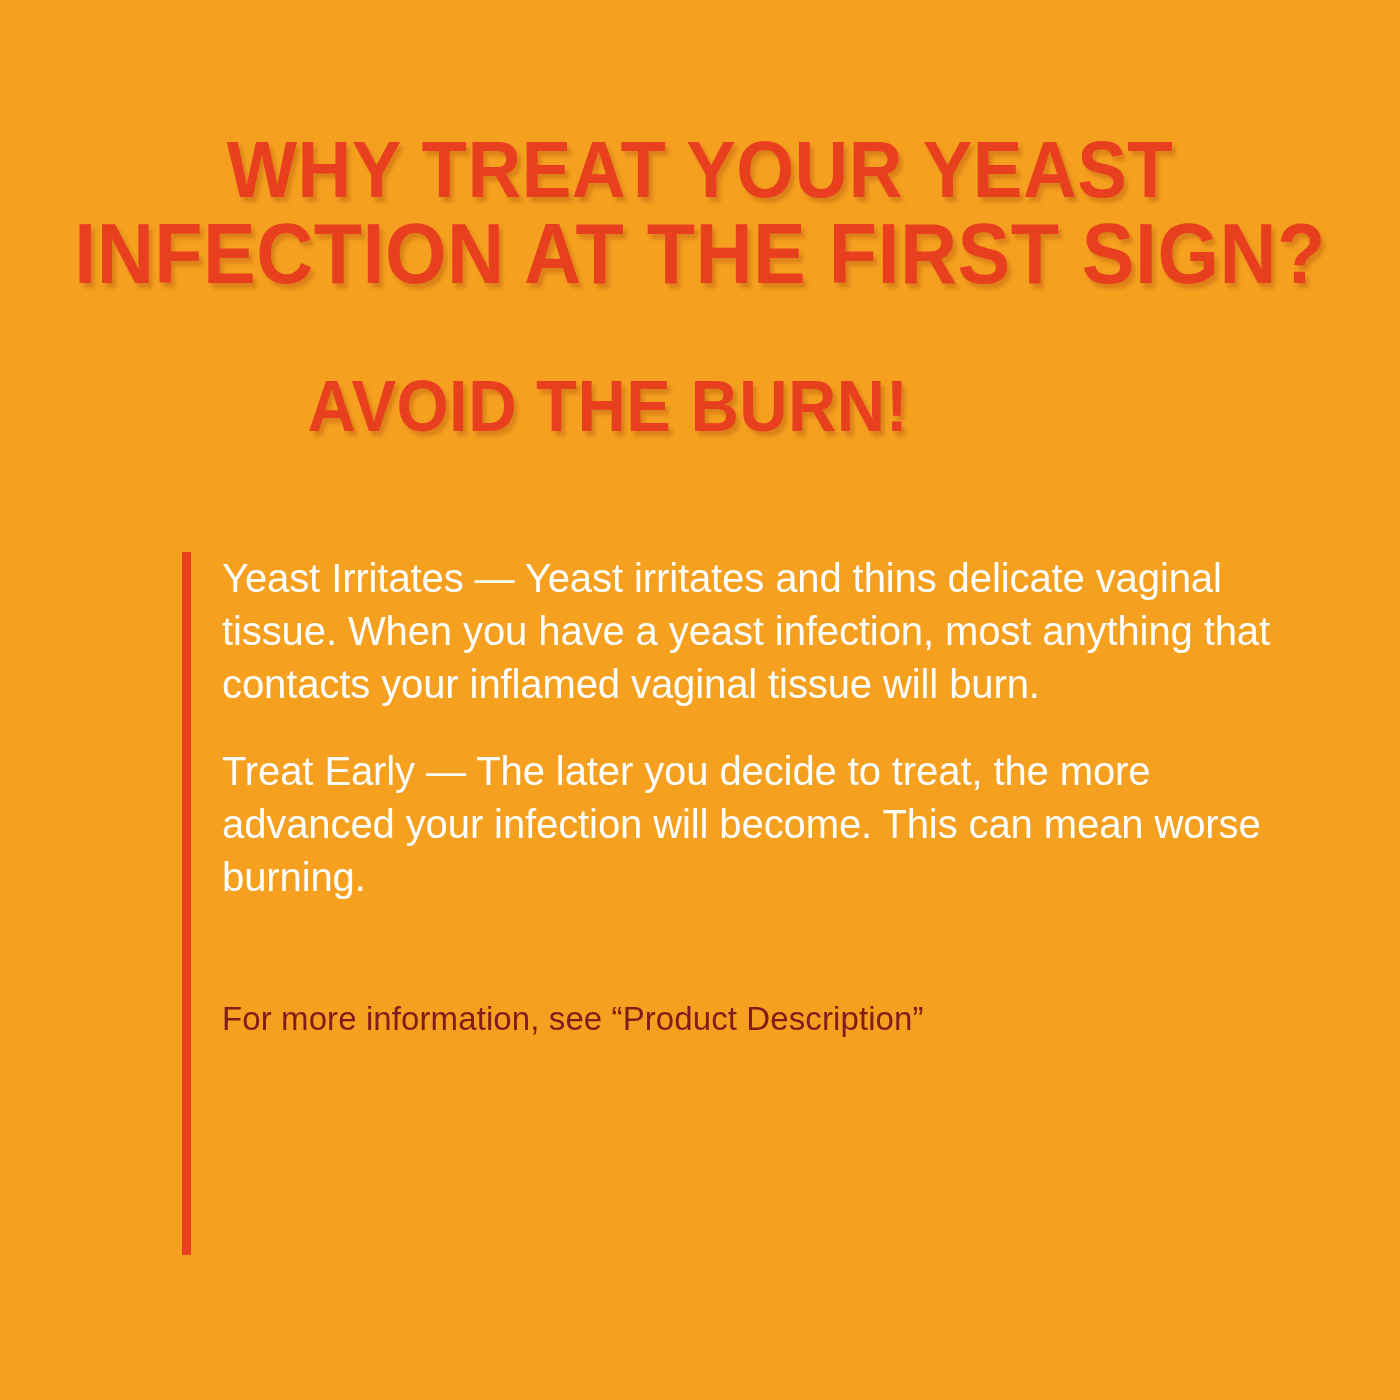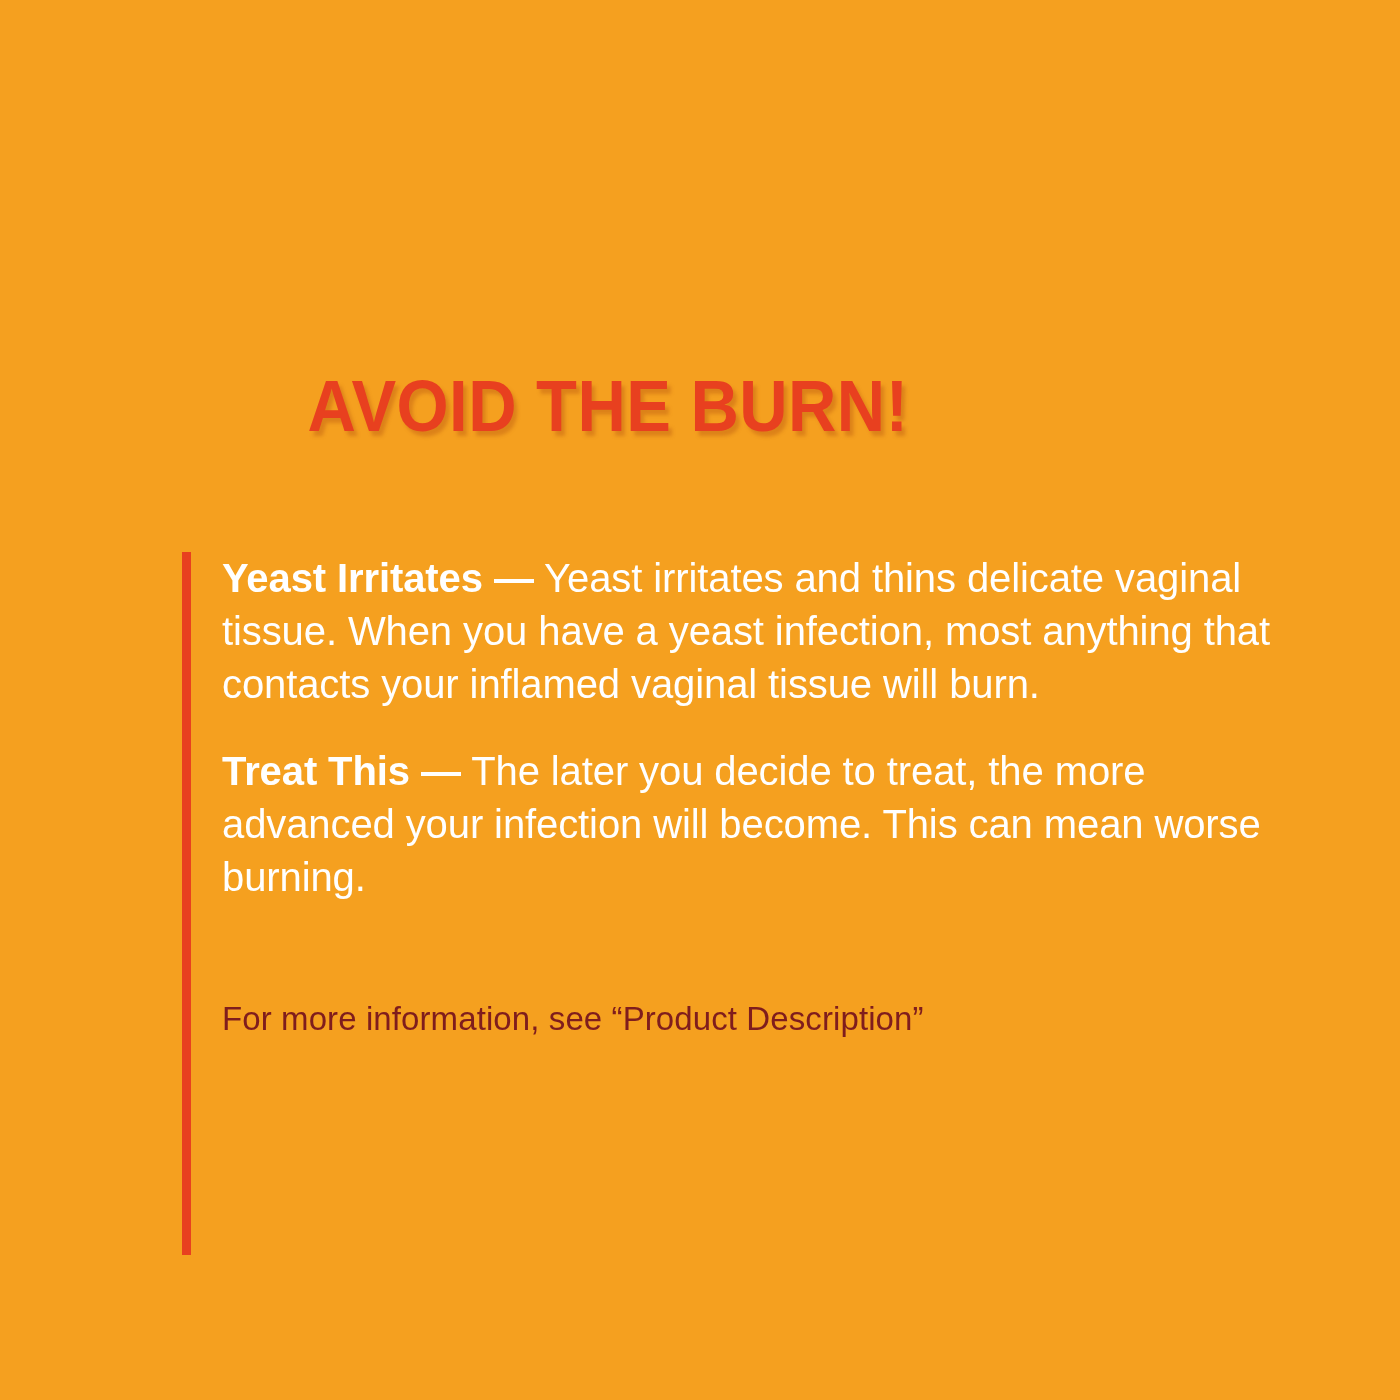--- a/index.html
+++ b/index.html
@@ -89,53 +89,57 @@
   }
 
   .para {
     color: #FFFFFF;
     font-size: 40px;
     line-height: 53px;
     margin: 0 0 34px 0;
     letter-spacing: -0.1px;
   }
   .para .lead {
-    font-weight: bold;
+    font-weight: normal;
   }
 
   .footnote {
     color: #7f1d1d;
     font-size: 33px;
     line-height: 42px;
     margin: 0;
     padding-top: 60px;
     letter-spacing: 0.1px;
   }
 </style>
 </head>
 <body>
 
 <div class="poster">
 
+  <div class="headline-block">
+    <h1 class="headline headline-line1">WHY TREAT YOUR YEAST</h1>
+    <h1 class="headline headline-line2">INFECTION AT THE FIRST SIGN?</h1>
+  </div>
 
   <div class="subhead-block">
     <h2 class="subhead">AVOID THE BURN!</h2>
   </div>
 
   <div class="body-block">
     <div class="accent-bar"></div>
 
     <div class="body-content">
 
       <p class="para">
         <span class="lead">Yeast Irritates —</span><span> Yeast irritates and thins delicate vaginal tissue. When you have a yeast infection, most anything that contacts your inflamed vaginal tissue will burn.</span>
       </p>
 
       <p class="para">
-        <span class="lead">Treat This —</span><span> The later you decide to treat, the more advanced your infection will become. This can mean worse burning.</span>
+        <span class="lead">Treat Early —</span><span> The later you decide to treat, the more advanced your infection will become. This can mean worse burning.</span>
       </p>
 
 
       <p class="footnote">For more information, see “Product Description”</p>
 
     </div>
   </div>
 
 </div>
 

